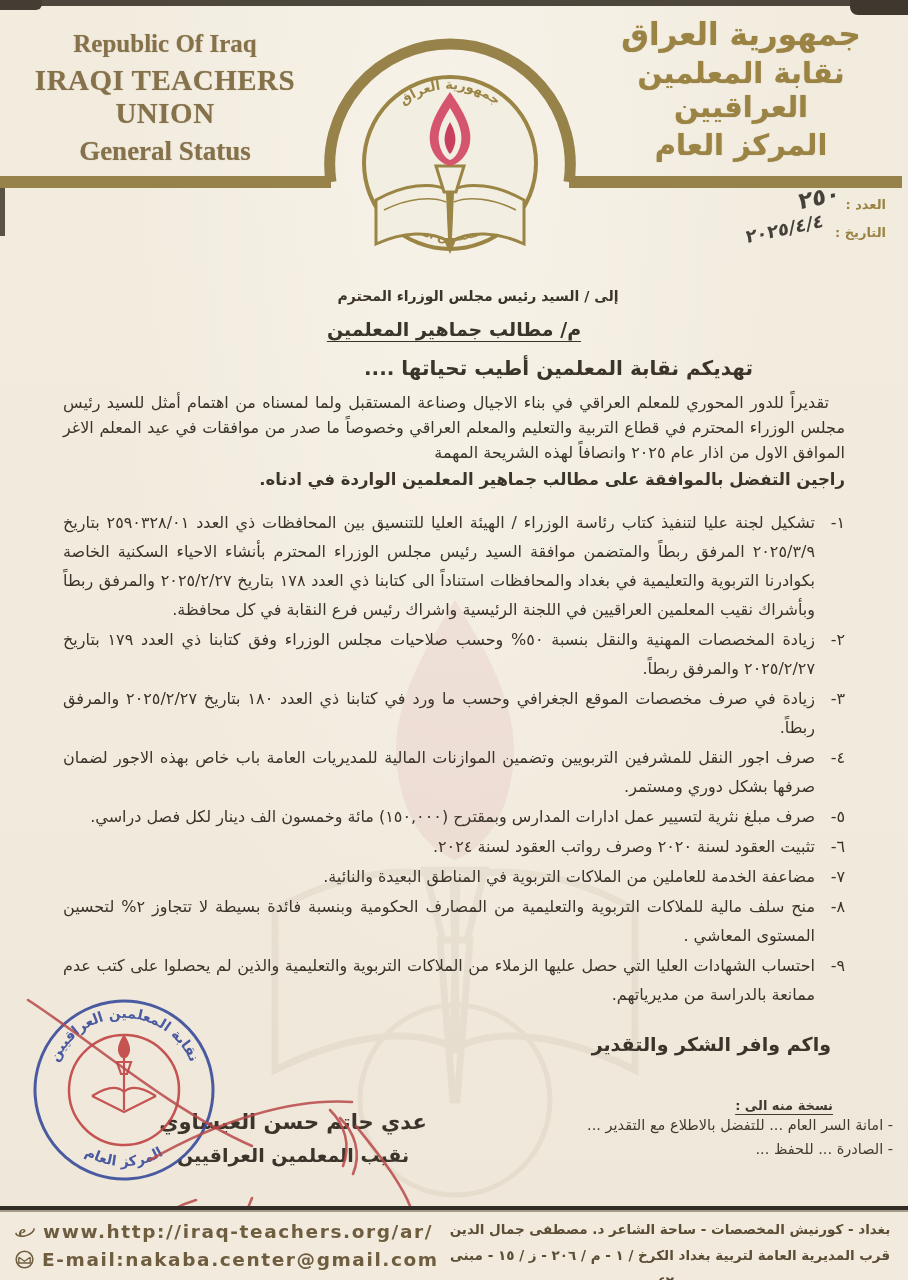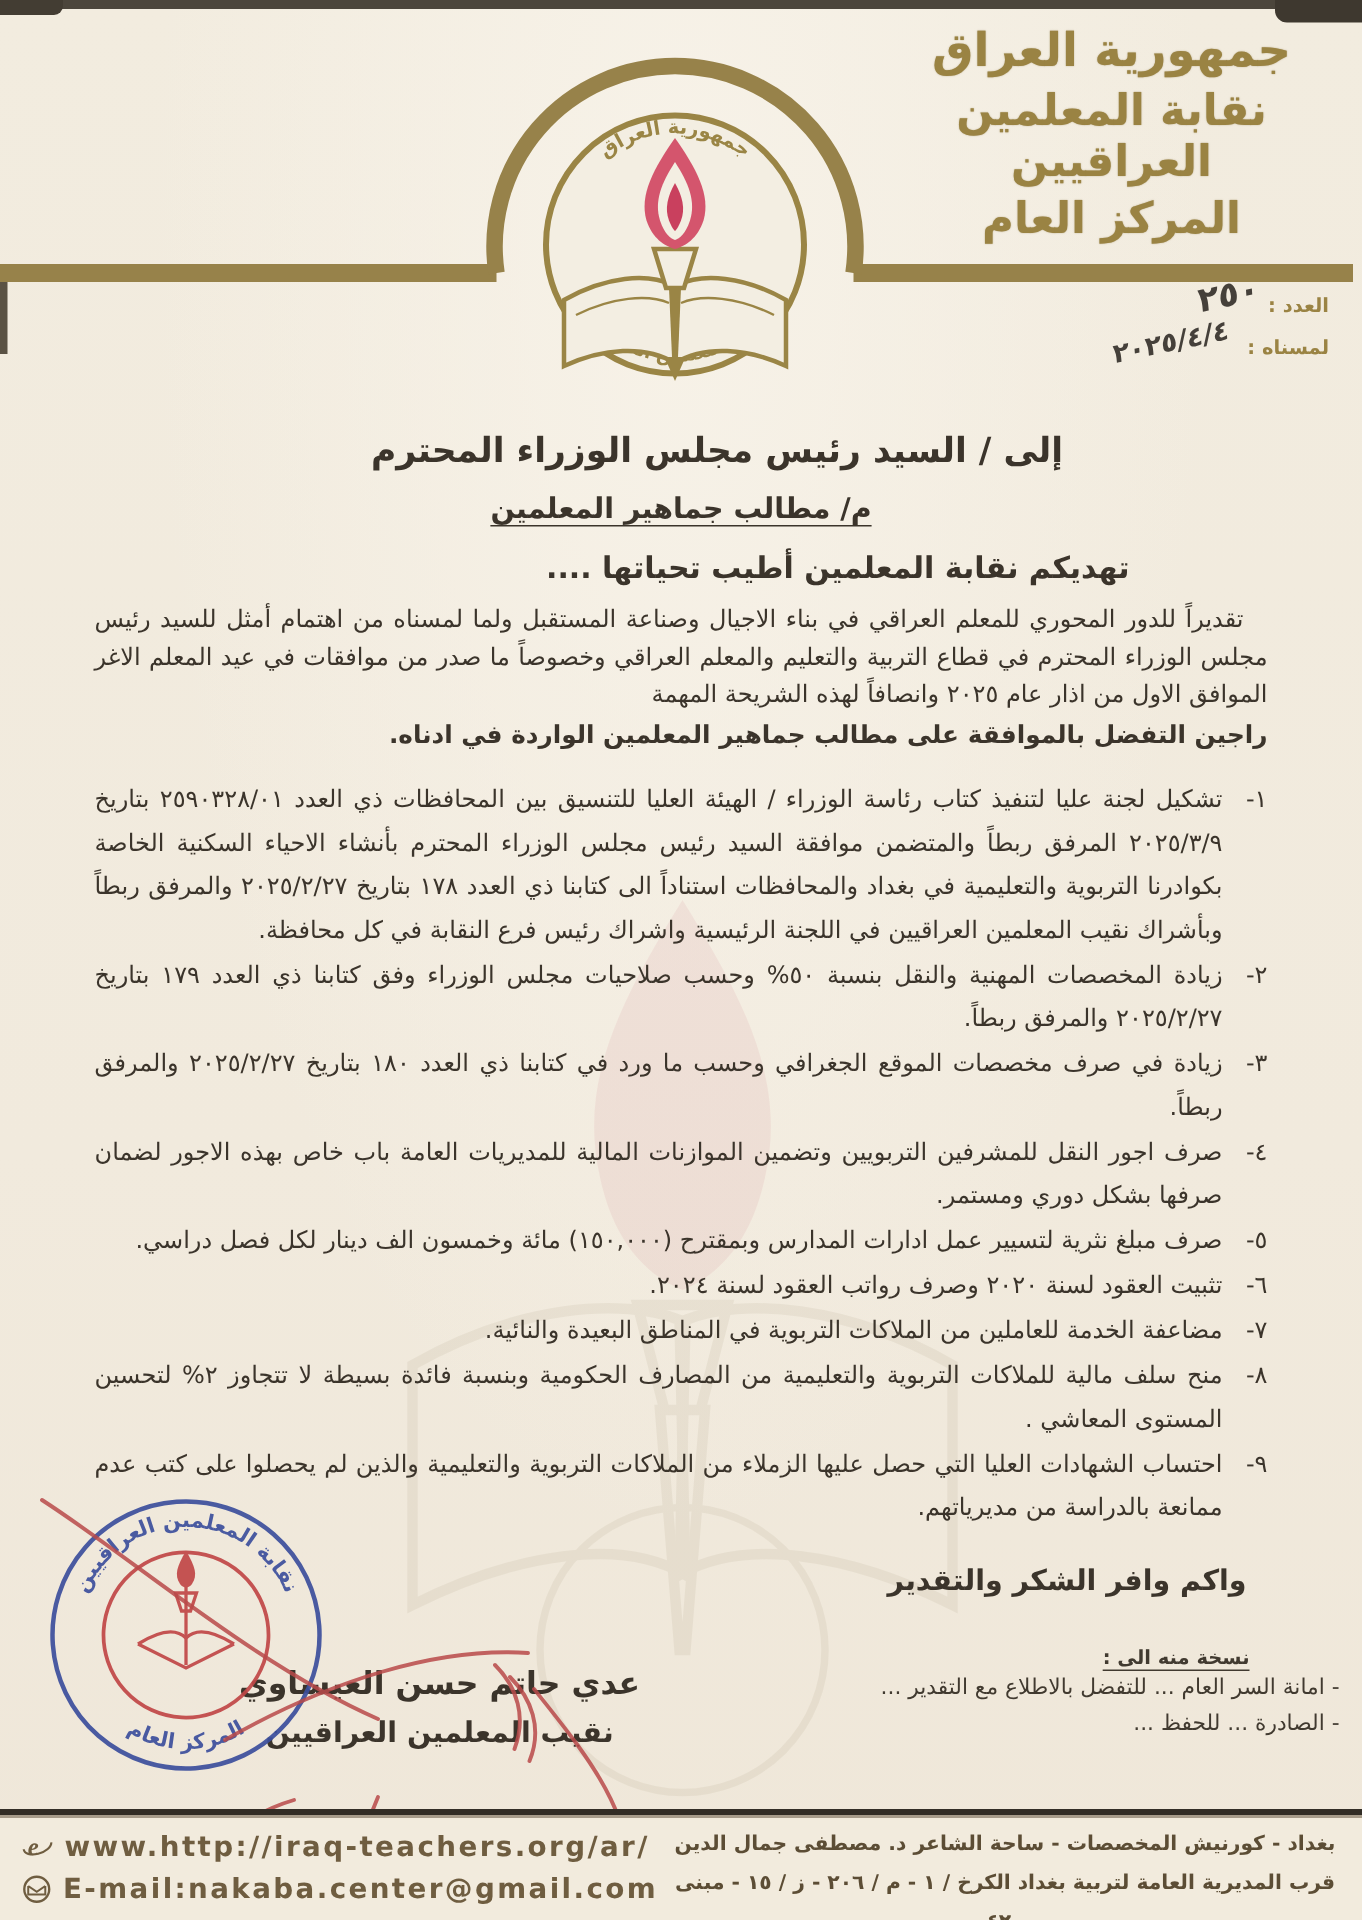--- a/index.html
+++ b/index.html
@@ -35,21 +35,21 @@
     font-family:"Liberation Serif", serif;font-weight:bold;font-size:15px;line-height:27px;white-space:pre;}
   .num-block{position:absolute;right:22px;top:188px;width:300px;direction:rtl;text-align:right;}
   .num-row{height:32px;}
   .num-label{color:#9a8343;font-weight:bold;font-size:13px;}
   .hand{display:inline-block;color:#45403a;font-weight:bold;
     transform:rotate(-12deg) skewX(-8deg);transform-origin:center;}
   .hand-num{font-size:23px;margin-left:28px;position:relative;top:-4px;letter-spacing:2px;}
   .hand-date{font-size:18px;margin-right:6px;position:relative;top:-2px;letter-spacing:3px;}
   
   .letter{position:absolute;left:63px;right:63px;top:288px;direction:rtl;}
-  .to-line{text-align:center;position:relative;right:-24px;font-weight:bold;font-size:23px;}
+  .to-line{text-align:center;position:relative;right:-24px;font-weight:bold;font-size:14px;}
   .subject{text-align:center;font-weight:bold;font-size:19px;margin-top:14px;
     text-decoration:underline;text-underline-offset:5px;}
   .greeting{text-align:right;font-weight:bold;font-size:20px;margin:16px 92px 0 0;}
   .intro{margin-top:10px;font-size:16px;line-height:25px;text-align:justify;text-indent:16px;}
   .intro-bold{display:block;font-weight:bold;font-size:16.5px;text-indent:0;margin-top:2px;}
   .items{margin-top:6px;}
   .item{display:flex;direction:rtl;font-size:16px;line-height:29px;margin-top:1px;}
   .item .num{flex:none;width:30px;}
   .item .txt{flex:1;text-align:justify;}
   .closing{text-align:right;font-weight:bold;font-size:19px;margin-top:24px;position:relative;right:14px;}
@@ -122,35 +122,40 @@
       <polygon points="443,238 457,238 450,254" fill="#9a8545"></polygon>
     </g>
 
     <g>
       <path d="M450 92 C436 112 426 130 431 147 C435 159 443 164 450 166 C457 164 465 159 469 147 C474 130 464 112 450 92 Z" fill="#d4556d"></path>
       <path d="M450 108 C441 122 436 134 440 147 C443 156 447 159 450 160 C453 159 457 156 460 147 C464 134 459 122 450 108 Z" fill="#f3eee2"></path>
       <path d="M450 122 C445 131 443 139 446 147 C448 152 449 153 450 154 C451 153 452 152 454 147 C457 139 455 131 450 122 Z" fill="#c9405e"></path>
     </g>
   </svg>
 
+  <div class="hdr-en">
+    <div class="l1">Republic Of Iraq</div>
+    <div class="l2">IRAQI TEACHERS UNION</div>
+    <div class="l3">General Status</div>
+  </div>
 
   <div class="hdr-ar">
     <div class="l1">جمهورية العراق</div>
     <div class="l2">نقابة المعلمين العراقيين</div>
     <div class="l3">المركز العام</div>
   </div>
 
 
   <div class="num-block">
     <div class="num-row">
       <span class="num-label">العدد :</span>
       <span class="hand hand-num">٢٥٠</span>
     </div>
     <div class="num-row">
-      <span class="num-label">لمسناه :</span>
+      <span class="num-label">التاريخ :</span>
       <span class="hand hand-date">٢٠٢٥/٤/٤</span>
     </div>
   </div>
 
   <div class="letter">
     <div class="to-line">إلى / السيد رئيس مجلس الوزراء المحترم</div>
     <div class="subject">م/ مطالب جماهير المعلمين</div>
     <div class="greeting">تهديكم نقابة المعلمين أطيب تحياتها ....</div>
     <p class="intro"><span>تقديراً للدور المحوري للمعلم العراقي في بناء الاجيال وصناعة المستقبل ولما لمسناه من اهتمام أمثل للسيد رئيس مجلس الوزراء المحترم في قطاع التربية والتعليم والمعلم العراقي وخصوصاً ما صدر من موافقات في عيد المعلم الاغر الموافق الاول من اذار عام ٢٠٢٥ وانصافاً لهذه الشريحة المهمة</span><span class="intro-bold">راجين التفضل بالموافقة على مطالب جماهير المعلمين الواردة في ادناه.</span></p>
 

